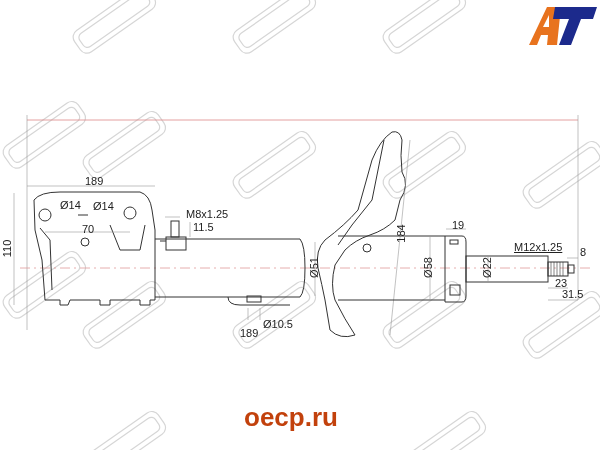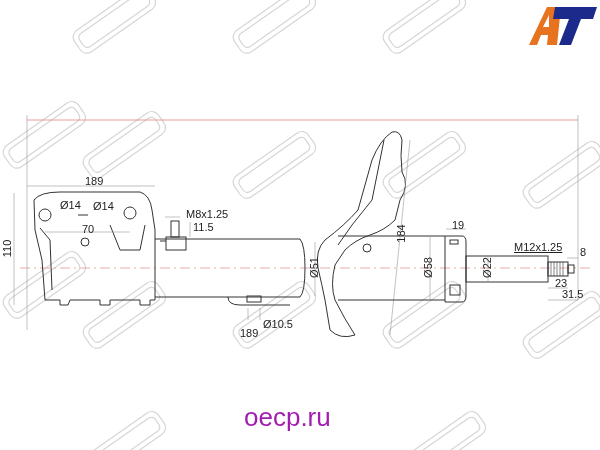--- a/index.html
+++ b/index.html
@@ -1,21 +1,21 @@
 <!DOCTYPE html>
 <html><head>
   <meta charset="utf-8">
   <style>
     html, body { margin: 0; padding: 0; background: #ffffff; }
     body { width: 600px; height: 450px; position: relative; overflow: hidden; font-family: "Liberation Sans", sans-serif; }
     .canvas { position: absolute; left: 0; top: 0; width: 600px; height: 450px; }
     .lbl { position: absolute; font-size: 11px; color: #222; white-space: nowrap; line-height: 1; }
     .lbl.rot { transform: rotate(-90deg); transform-origin: center center; }
     .title-lbl { font-size: 12px; }
-    .ru-mark { position: absolute; font-size: 26px; color: #a21caf; font-weight: normal; }
+    .ru-mark { position: absolute; font-size: 26px; color: #c2410c; font-weight: bold; }
   </style>
 </head>
 <body>
 
 <div class="canvas">
 
   <svg class="canvas" viewBox="0 0 600 450">
     <g fill="none" stroke="#d6d6d6" stroke-width="1.2">
       <g transform="translate(70,35) rotate(-35)">
           <rect x="0" y="0" width="90" height="26" rx="8"></rect>

